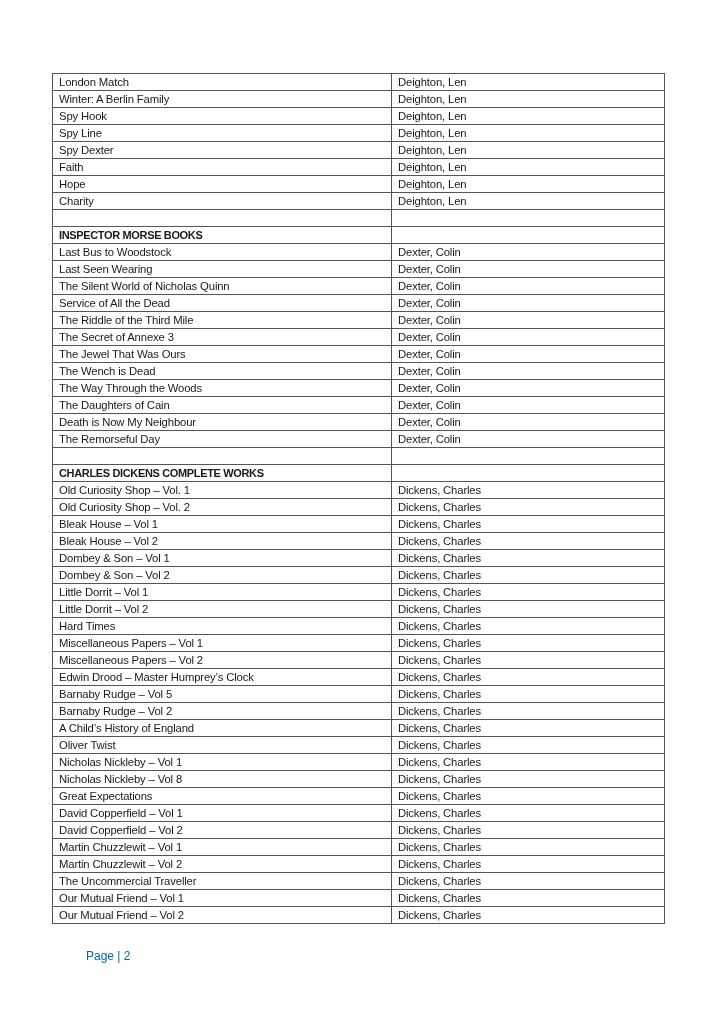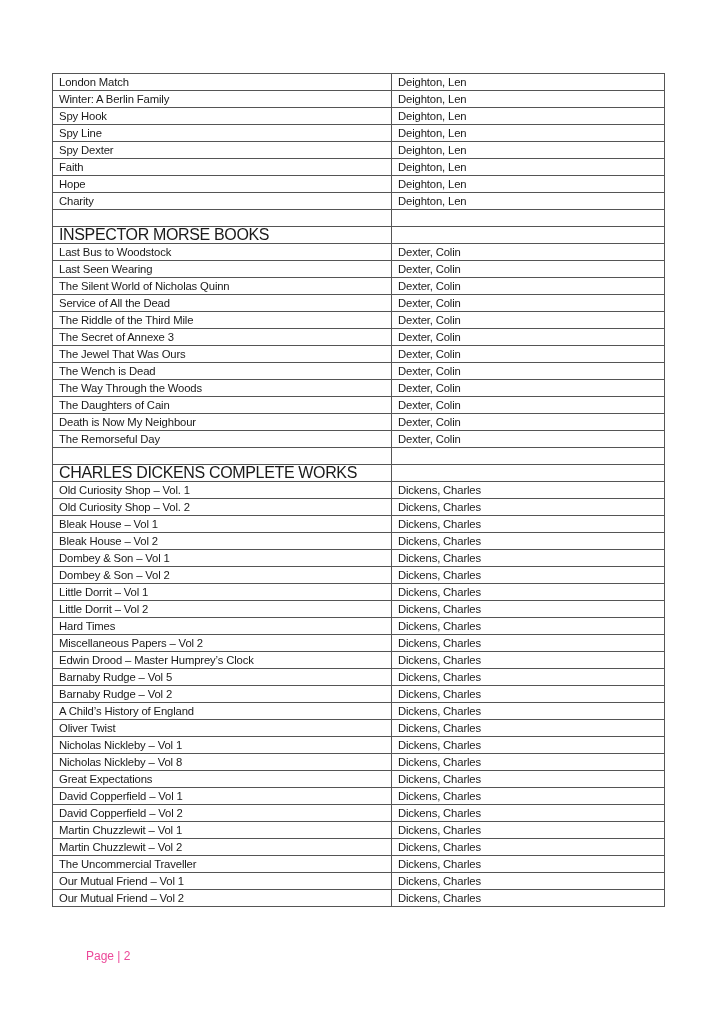--- a/index.html
+++ b/index.html
@@ -5,22 +5,22 @@
   html, body { margin: 0; padding: 0; background: #ffffff; }
   body { width: 724px; height: 1024px; position: relative; overflow: hidden;
          font-family: "Liberation Sans", sans-serif; color: #1a1a1a; }
   #book-table { position: absolute; left: 52px; top: 73px; width: 612px;
                 border-collapse: collapse; table-layout: fixed; }
   #book-table td { border: 1px solid #555; height: 16px; padding: 0 0 0 6px;
                    font-size: 11.3px; line-height: 16px; white-space: nowrap; overflow: hidden;
                    letter-spacing: -0.15px; }
   #book-table col.c1 { width: 339px; }
   #book-table col.c2 { width: 273px; }
-  #book-table tr.heading td.title { font-weight: normal; font-size: 16px; letter-spacing: -0.35px; }
-  .footer { position: absolute; left: 86px; top: 949px; font-size: 12px; color: #ec4899; }
+  #book-table tr.heading td.title { font-weight: bold; font-size: 11px; letter-spacing: -0.35px; }
+  .footer { position: absolute; left: 86px; top: 949px; font-size: 12px; color: #0369a1; }
 </style>
 </head>
 <body>
 
 <table id="book-table">
   <colgroup>
       <col class="c1">
       <col class="c2">
     </colgroup>
   <tbody id="book-rows">
@@ -150,20 +150,24 @@
       </tr>
       <tr class="item">
         <td class="title">Little Dorrit – Vol 2</td>
         <td class="author">Dickens, Charles</td>
       </tr>
       <tr class="item">
         <td class="title">Hard Times</td>
         <td class="author">Dickens, Charles</td>
       </tr>
       <tr class="item">
+        <td class="title">Miscellaneous Papers – Vol 1</td>
+        <td class="author">Dickens, Charles</td>
+      </tr>
+      <tr class="item">
         <td class="title">Miscellaneous Papers – Vol 2</td>
         <td class="author">Dickens, Charles</td>
       </tr>
       <tr class="item">
         <td class="title">Edwin Drood – Master Humprey’s Clock</td>
         <td class="author">Dickens, Charles</td>
       </tr>
       <tr class="item">
         <td class="title">Barnaby Rudge – Vol 5</td>
         <td class="author">Dickens, Charles</td>

